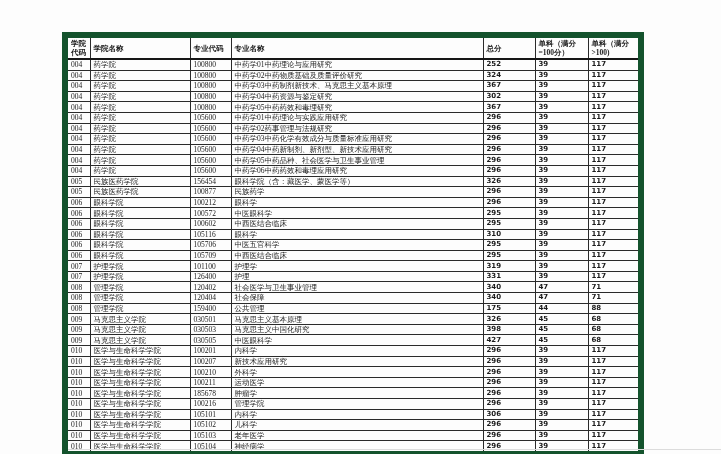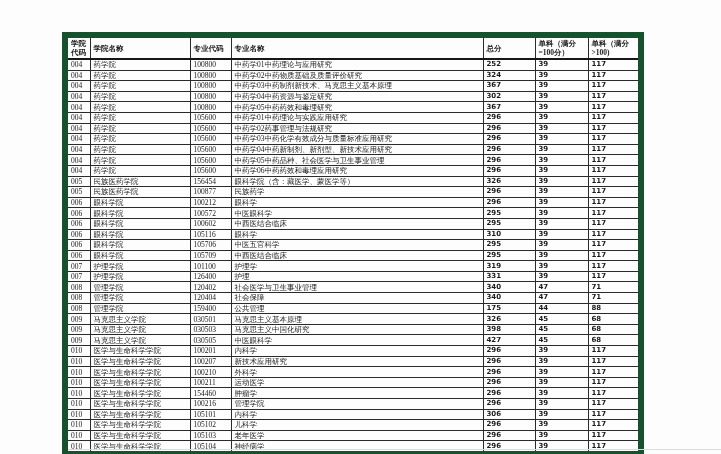--- a/index.html
+++ b/index.html
@@ -368,21 +368,21 @@
           <td>医学与生命科学学院</td>
           <td>100211</td>
           <td>运动医学</td>
           <td class="num">296</td>
           <td class="num">39</td>
           <td class="num">117</td>
         </tr>
         <tr>
           <td>010</td>
           <td>医学与生命科学学院</td>
-          <td>154460</td>
+          <td>185678</td>
           <td>肿瘤学</td>
           <td class="num">296</td>
           <td class="num">39</td>
           <td class="num">117</td>
         </tr>
         <tr>
           <td>010</td>
           <td>医学与生命科学学院</td>
           <td>100216</td>
           <td>管理学院</td>

